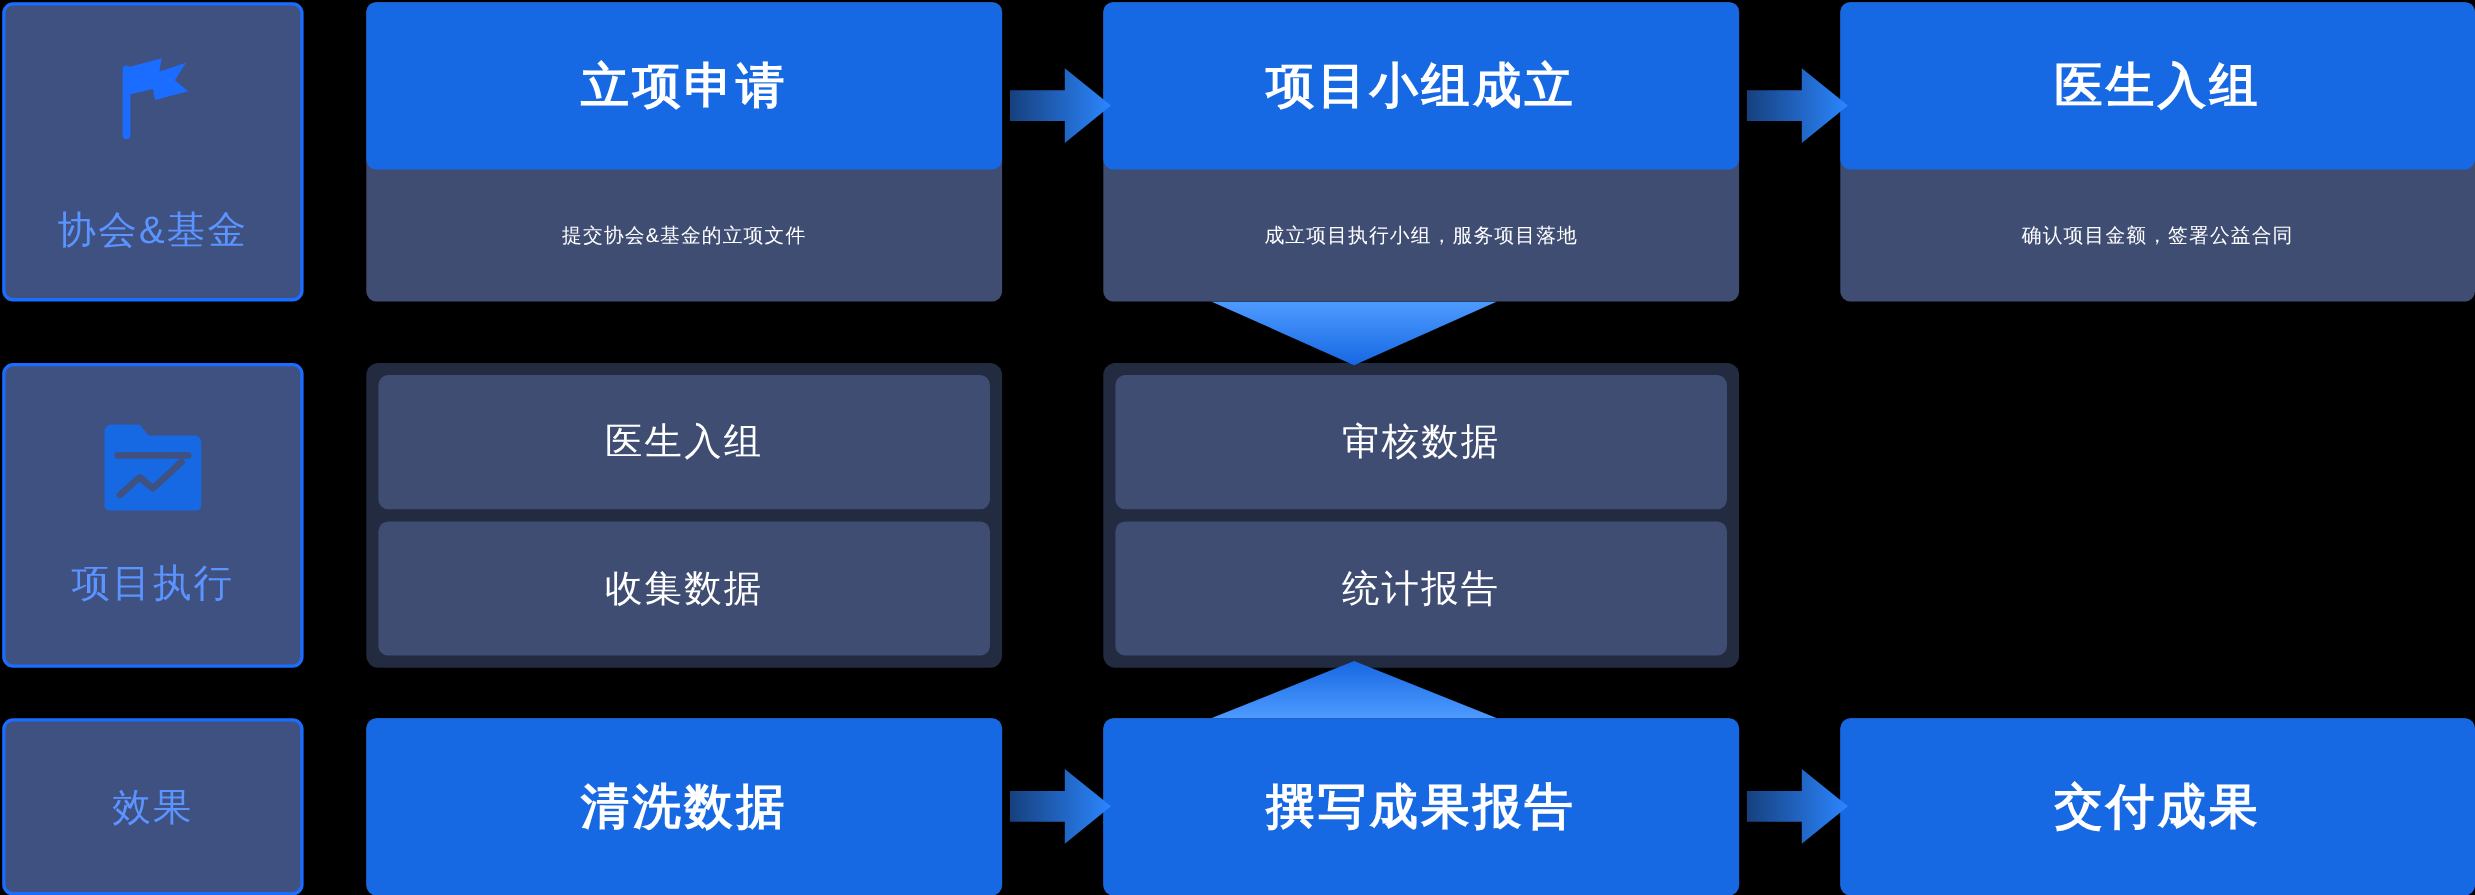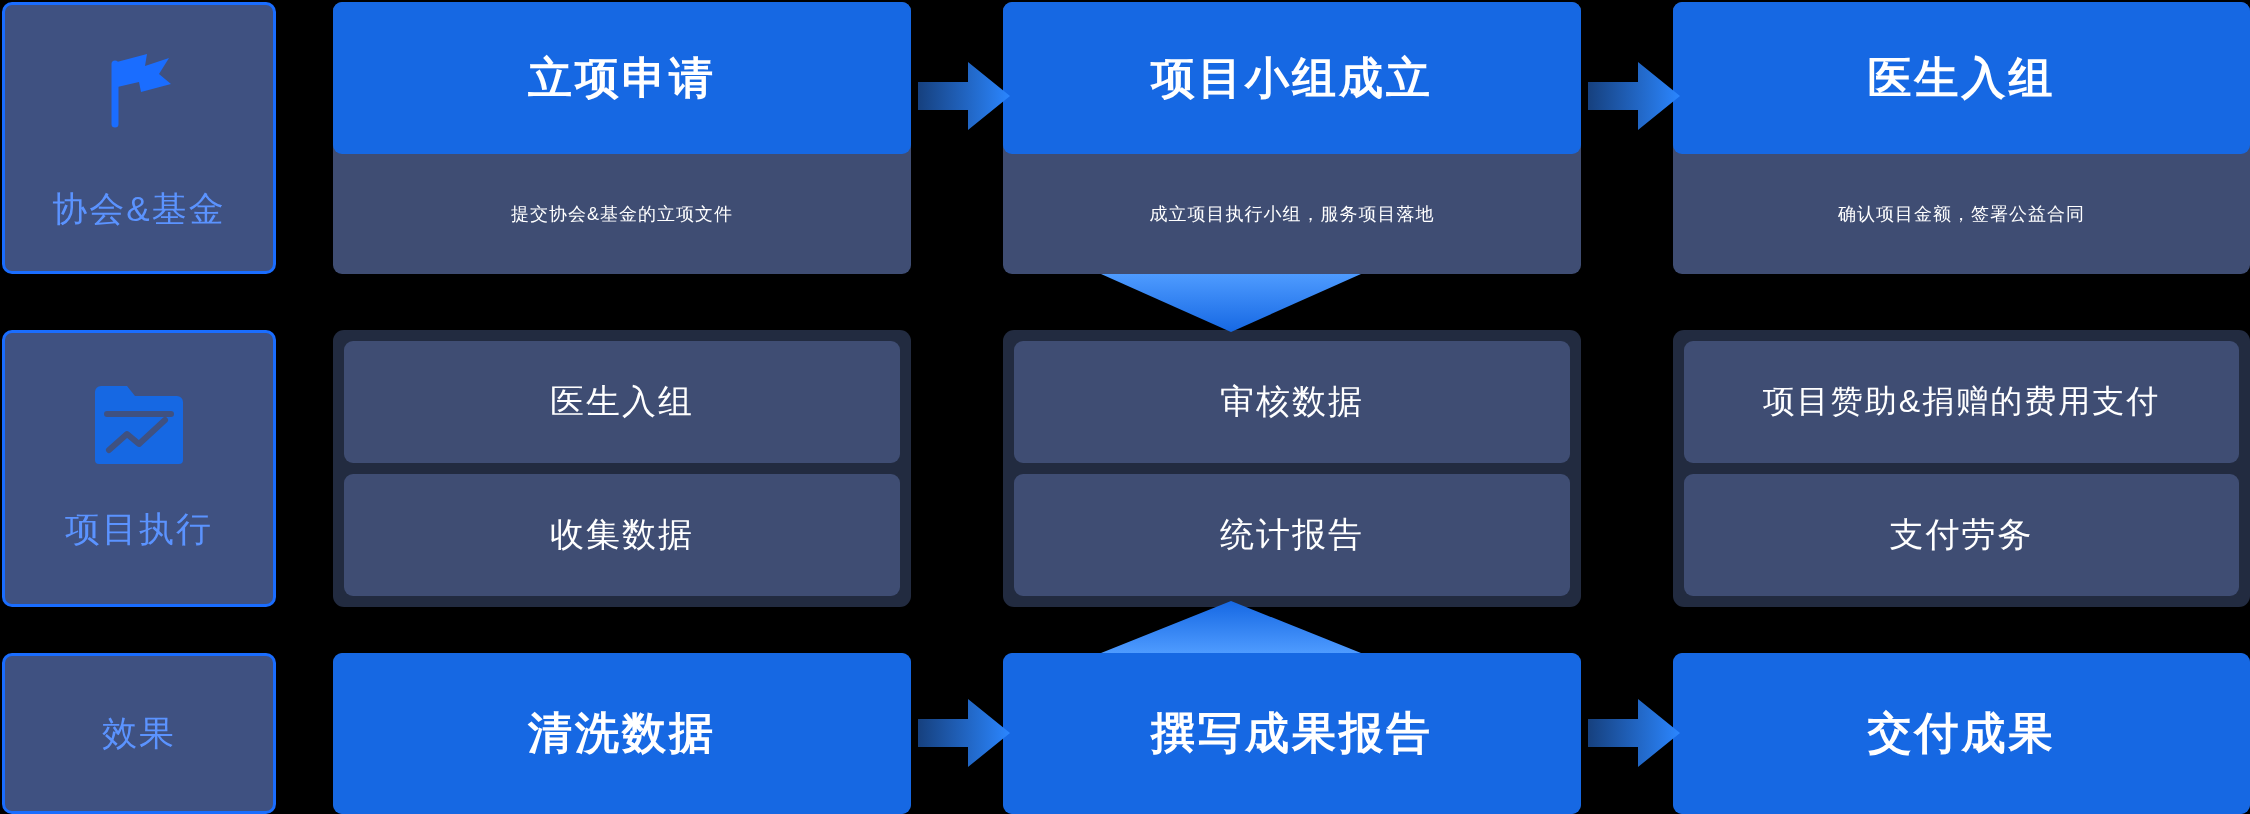--- a/index.html
+++ b/index.html
@@ -99,24 +99,20 @@
   </div>
 
   <div class="r2card col0">
     <div class="r2cell">医生入组</div>
     <div class="r2cell">收集数据</div>
   </div>
   <div class="r2card col1">
     <div class="r2cell">审核数据</div>
     <div class="r2cell">统计报告</div>
   </div>
-  <div class="r2card col2">
-    <div class="r2cell small">项目赞助&amp;捐赠的费用支付</div>
-    <div class="r2cell">支付劳务</div>
-  </div>
 
   <div class="r3card col0">
     <div class="r3inner">清洗数据</div>
   </div>
   <div class="r3card col1">
     <div class="r3inner">撰写成果报告</div>
   </div>
   <div class="r3card col2">
     <div class="r3inner">交付成果</div>
   </div>

